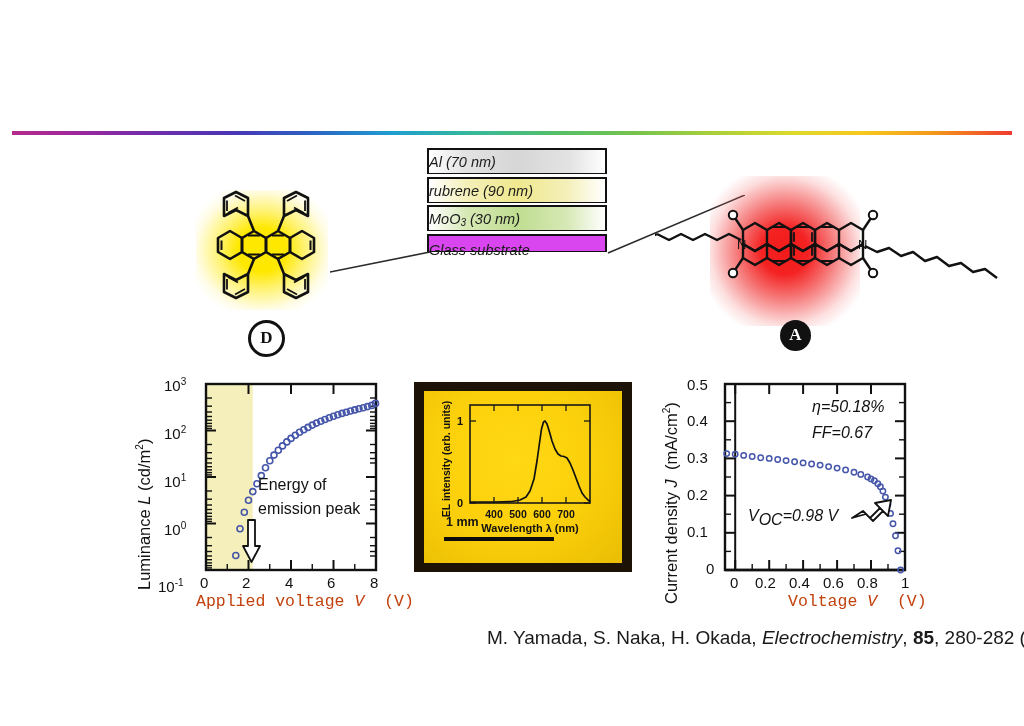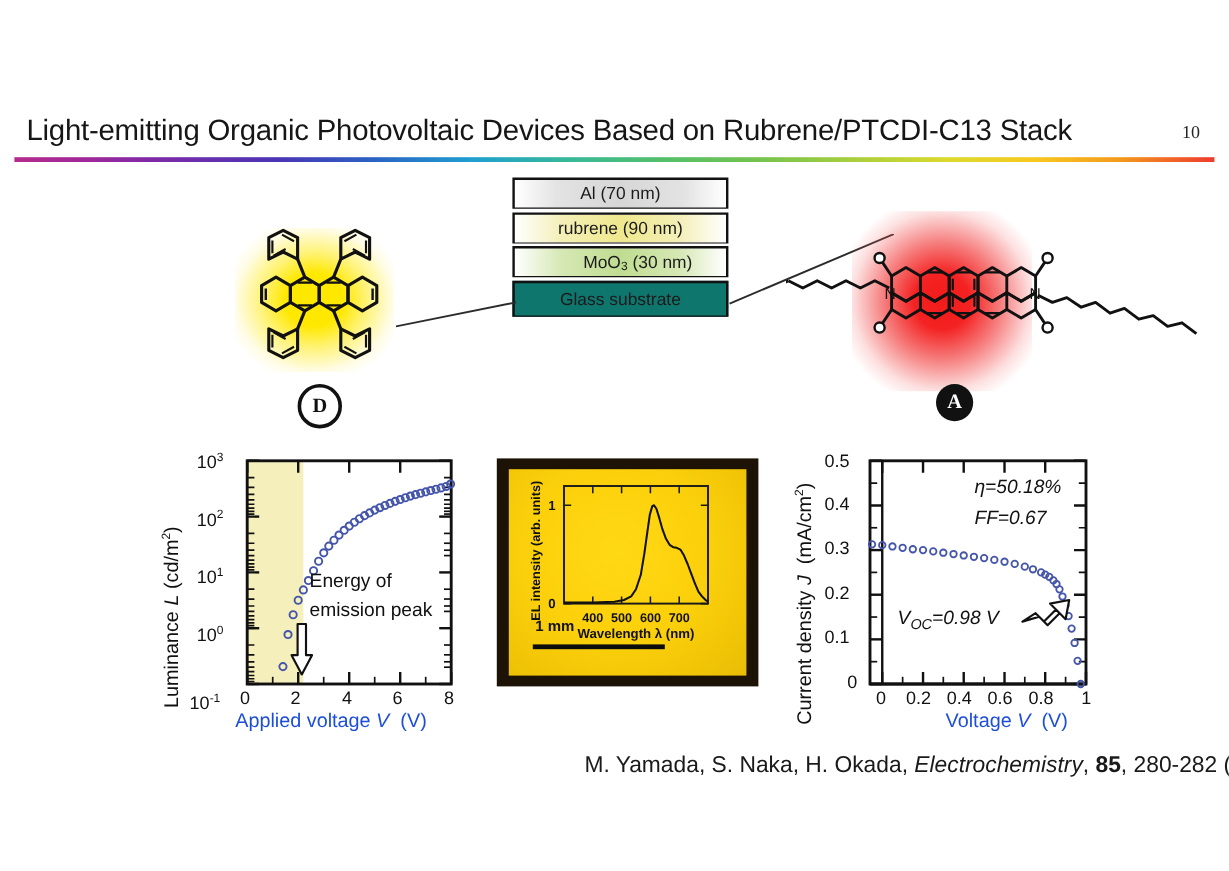--- a/index.html
+++ b/index.html
@@ -25,32 +25,33 @@
       #b52b8c 0%, #a0279a 6%, #7b2ba8 12%, #4a35b5 22%,
       #2b63c4 30%, #1f9ed0 38%, #36b89a 46%, #53bf6a 54%,
       #74c34e 62%, #a8cf3c 70%, #ddd92c 78%, #f7c81f 85%,
       #f49a1c 92%, #ee3b2e 100%);
   }
 
   
   #device-stack{position:absolute;left:427px;top:148px;width:180px;}
   .stack-layer{
     border:2.2px solid #111;border-bottom-width:1.6px;
-    height:26px;line-height:25px;text-align:center;
+    height:26px;line-height:25px;
     font-size:14.5px;color:#1b1b1b;margin-bottom:2.6px;box-sizing:border-box;
     position:relative;
+    font-style:italic;
   }
   .stack-layer:last-child{margin-bottom:0;}
   .lay-al   {background:linear-gradient(to right,#ffffff 0%,#e3e3e3 20%,#d6d6d6 50%,#e3e3e3 80%,#ffffff 100%);}
   .lay-lif  {background:linear-gradient(to right,#ffffff 0%,#efefef 25%,#e8e8e8 50%,#efefef 75%,#ffffff 100%);}
   .lay-ptcdi{background:linear-gradient(to right,#ffffff 0%,#f2cfe0 22%,#eab5d2 50%,#f2cfe0 78%,#ffffff 100%);}
   .lay-rub  {background:linear-gradient(to right,#ffffff 0%,#f4efb8 22%,#efe88e 50%,#f4efb8 78%,#ffffff 100%);}
-  .lay-moo3 {background:linear-gradient(to right,#ffffff 0%,#d6e8b4 22%,#bfdd91 50%,#d6e8b4 78%,#ffffff 100%);padding-left:29px;}
+  .lay-moo3 {background:linear-gradient(to right,#ffffff 0%,#d6e8b4 22%,#bfdd91 50%,#d6e8b4 78%,#ffffff 100%);}
   .lay-ito  {background:linear-gradient(to right,#ffffff 0%,#faf4c9 22%,#f7f0ad 50%,#faf4c9 78%,#ffffff 100%);}
-  .lay-glass{background:#0f766e;height:30px;line-height:29px;}
+  .lay-glass{background:#d946ef;height:18px;line-height:29px;}
   .sub{font-size:10px;vertical-align:-2px;}
 
   
   #rubrene-panel{position:absolute;left:168px;top:166px;width:190px;height:196px;}
   #ptcdi-panel{position:absolute;left:655px;top:168px;width:350px;height:192px;}
 
   .glow-yellow{
     position:absolute;left:28px;top:24px;width:132px;height:120px;
     background:radial-gradient(ellipse at 50% 50%, #ffe800 0%, #ffe800 26%, rgba(255,232,0,0.55) 46%, rgba(255,240,110,0.18) 70%, rgba(255,255,255,0) 82%);
   }
@@ -69,21 +70,21 @@
 
   
   .chart-panel{position:absolute;}
   #lum-chart{left:128px;top:372px;width:262px;height:238px;}
   #jv-chart{left:655px;top:372px;width:262px;height:238px;}
 
   .axis-title-y{
     position:absolute;transform-origin:0 0;transform:rotate(-90deg);
     font-size:16.5px;white-space:nowrap;color:#111;
   }
-  .axis-title-x{position:absolute;font-size:16.5px;white-space:nowrap;color:#1d4ed8;}
+  .axis-title-x{position:absolute;font-size:16.5px;white-space:nowrap;color:#c2410c;font-family:Liberation Mono, monospace;}
   .tick-lbl{position:absolute;font-size:15px;color:#111;white-space:nowrap;}
   .tick-lbl sup{font-size:10px;}
   .annot{position:absolute;font-size:16px;color:#111;white-space:nowrap;}
 
   
   #el-photo{
     position:absolute;left:414px;top:382px;width:218px;height:190px;
     background:#1d1206;padding:0;box-sizing:border-box;
   }
   #photo-inner{
@@ -96,24 +97,20 @@
   
   #citation{position:absolute;left:487px;top:627px;font-size:19px;color:#1a1a1a;white-space:nowrap;}
   #citation i{font-style:italic;}
   #citation b{font-weight:bold;}
 </style>
 </head>
 <body>
 
 <div class="slide">
 
-  <div id="title-bar">
-    <div id="slide-title">Light-emitting Organic Photovoltaic Devices Based on Rubrene/PTCDI-C13 Stack</div>
-    <div id="page-number">10</div>
-  </div>
   <div id="title-rule"></div>
 
   <div id="device-stack">
     <div class="stack-layer lay-al">Al (70 nm)</div>
     <div class="stack-layer lay-rub">rubrene (90 nm)</div>
     <div class="stack-layer lay-moo3">MoO<span class="sub">3</span> (30 nm)</div>
     <div class="stack-layer lay-glass">Glass substrate</div>
   </div>
 
   <svg style="position:absolute;left:330px;top:225px;width:110px;height:60px;">
@@ -517,21 +514,21 @@
         <circle cx="245.6" cy="198.0" r="2.7"></circle>
       </g>
 
       <g fill="#fff" stroke="#111" stroke-width="1.8" stroke-linejoin="round">
         <polygon points="197,146 208,139 215,146 225,136 233,144 236,128 220,131 228,139 218,149 211,142"></polygon>
       </g>
     </svg>
 
     <div class="annot" style="left:157px;top:26px;font-style:italic;">η=50.18%</div>
     <div class="annot" style="left:157px;top:52px;font-style:italic;">FF=0.67</div>
-    <div class="annot" style="left:93px;top:135px;font-style:italic;">V<sub style="font-size:12px">OC</sub>=0.98 V</div>
+    <div class="annot" style="left:93px;top:135px;font-style:italic;">V<sub style="font-size:16px">OC</sub>=0.98 V</div>
 
     <div class="tick-lbl" style="left:75px;top:202px;">0</div>
     <div class="tick-lbl" style="left:100px;top:202px;">0.2</div>
     <div class="tick-lbl" style="left:134px;top:202px;">0.4</div>
     <div class="tick-lbl" style="left:168px;top:202px;">0.6</div>
     <div class="tick-lbl" style="left:202px;top:202px;">0.8</div>
     <div class="tick-lbl" style="left:246px;top:202px;">1</div>
 
     <div class="axis-title-x" style="left:97px;top:220px;margin-left:36px;">Voltage <i>V</i>&nbsp; (V)</div>
   </div>

